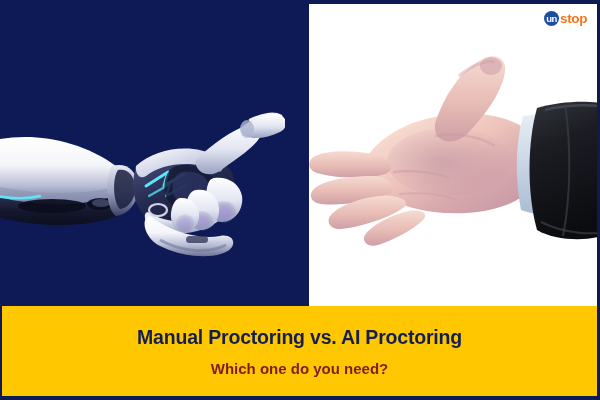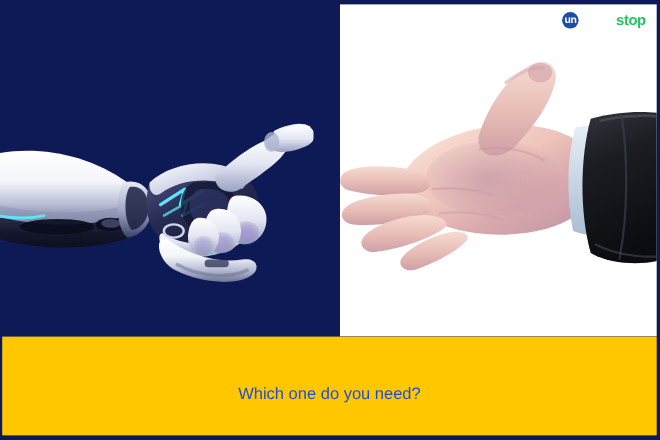--- a/index.html
+++ b/index.html
@@ -54,26 +54,25 @@
     border-radius:50%;
     background:#1d4ea3;
     color:#ffffff;
     font-size:9.5px;
     font-weight:bold;
     line-height:15px;
     text-align:center;
     letter-spacing:-0.4px;
   }
   .logo-word {
-    color:#22c55e;
+    color:#f97316;
     font-size:13.5px;
     font-weight:bold;
     letter-spacing:-0.4px;
     line-height:15px;
-    margin-left:33px;
   }
 
   
   .robot { position:absolute; left:0; top:0; width:297px; height:306px; }
 
   
   .human { position:absolute; left:0; top:0; width:300px; height:302px; }
 
   
   .banner {
@@ -88,23 +87,23 @@
   }
   .banner-title {
     color:#151f4e;
     font-size:19.5px;
     font-weight:bold;
     letter-spacing:-0.2px;
     line-height:1;
     margin-top:2px;
   }
   .banner-sub {
-    color:#1d4ed8;
+    color:#7f1d1d;
     font-size:15px;
-    font-weight:normal;
+    font-weight:bold;
     line-height:1;
     margin-top:14px;
   }
   .bottom-strip {
     position:absolute;
     left:0; bottom:0;
     width:600px; height:4px;
     background:#0d1a56;
   }
 </style>
@@ -288,17 +287,18 @@
       </div>
 
       <div class="logo">
         <span class="logo-circle">un</span>
         <span class="logo-word">stop</span>
       </div>
     </div>
   </div>
 
   <div class="banner">
+    <div class="banner-title">Manual Proctoring vs. AI Proctoring</div>
     <div class="banner-sub">Which one do you need?</div>
   </div>
 
   <div class="bottom-strip"></div>
 </div>
 
 </body></html>

